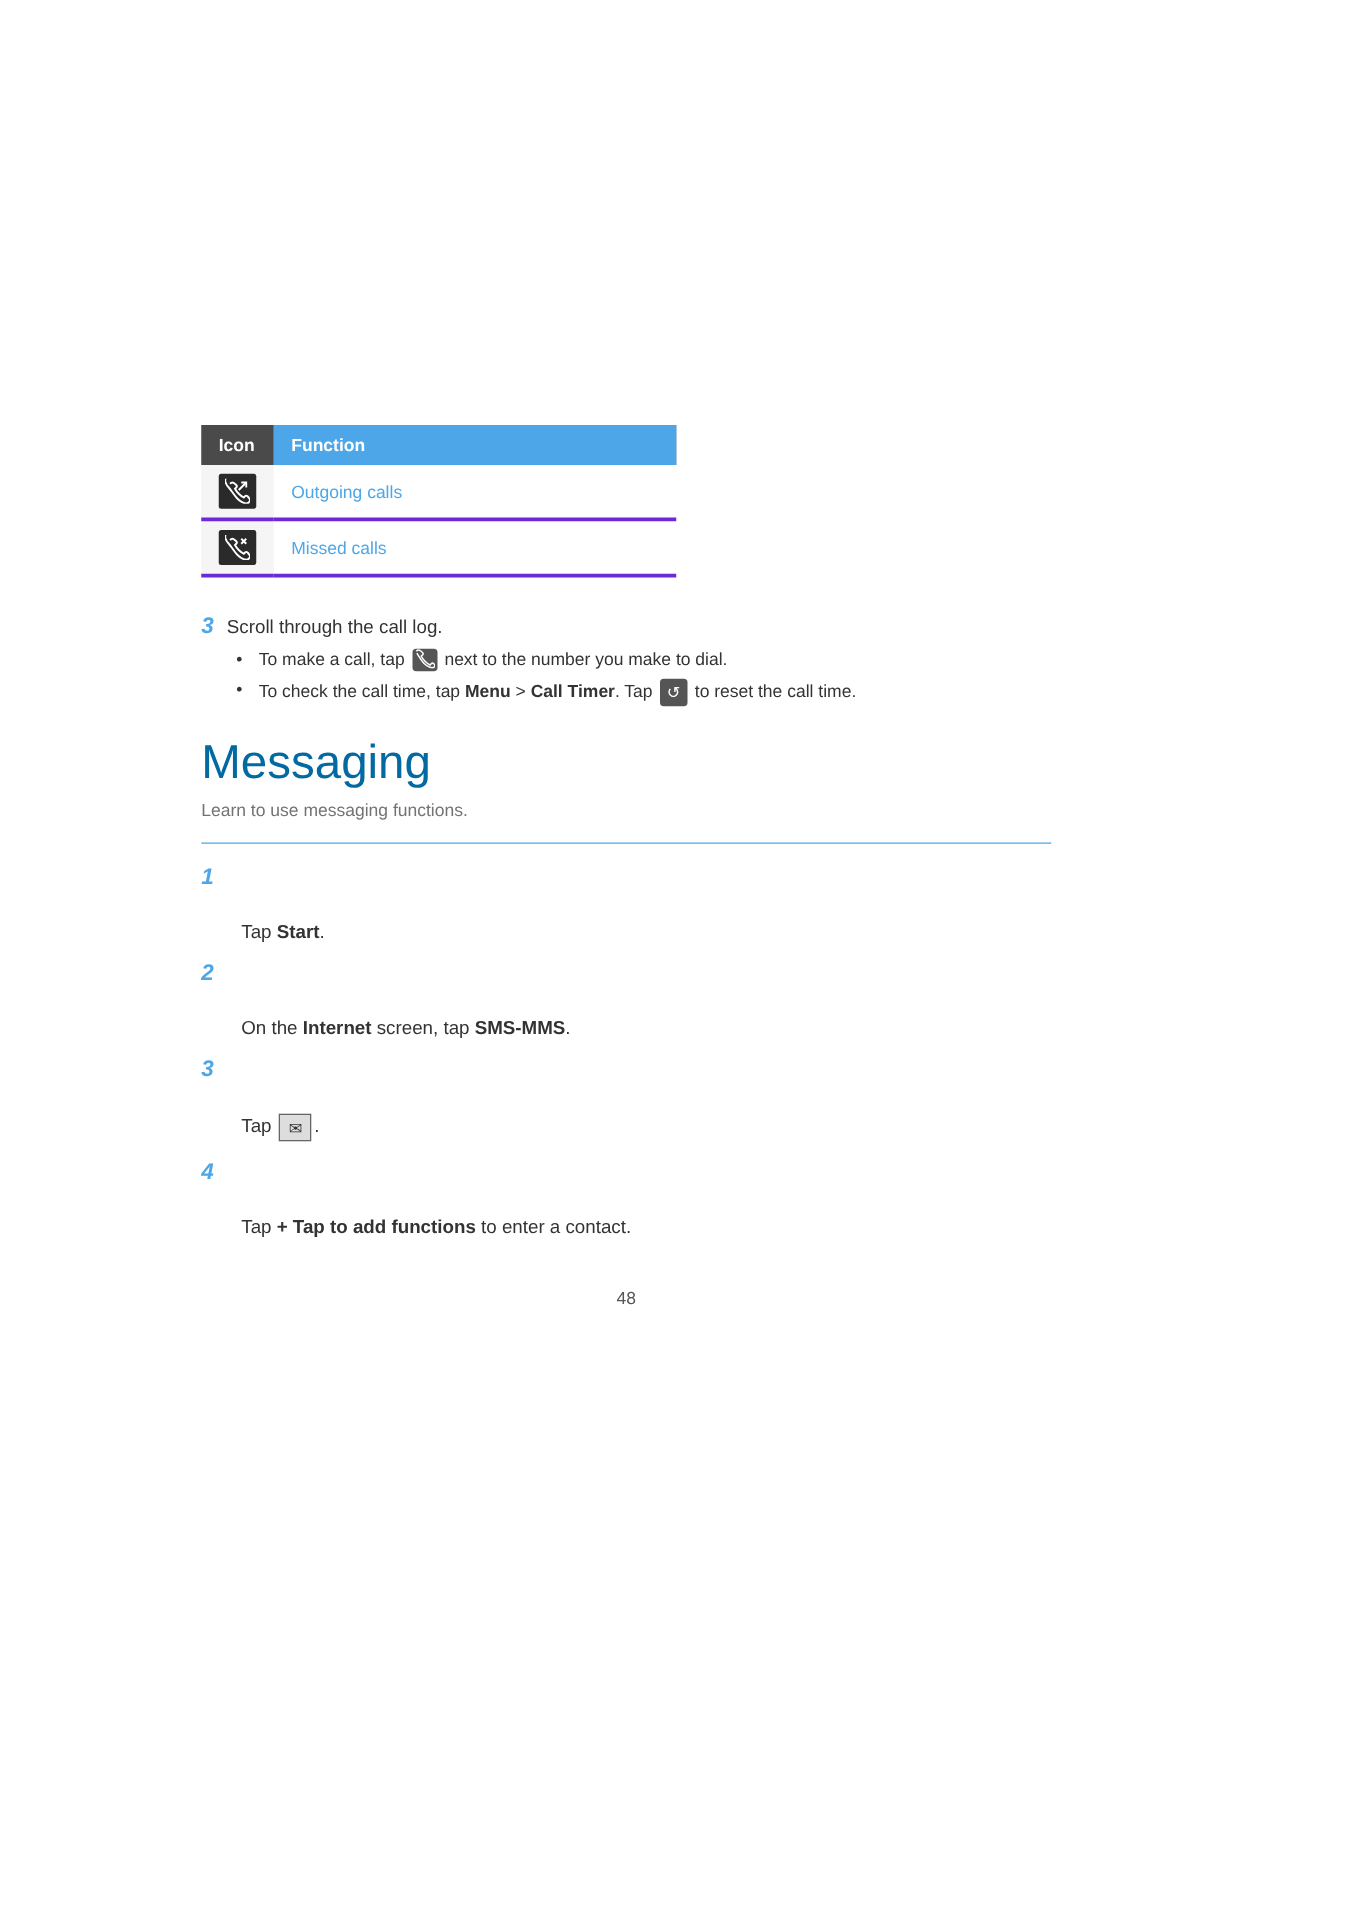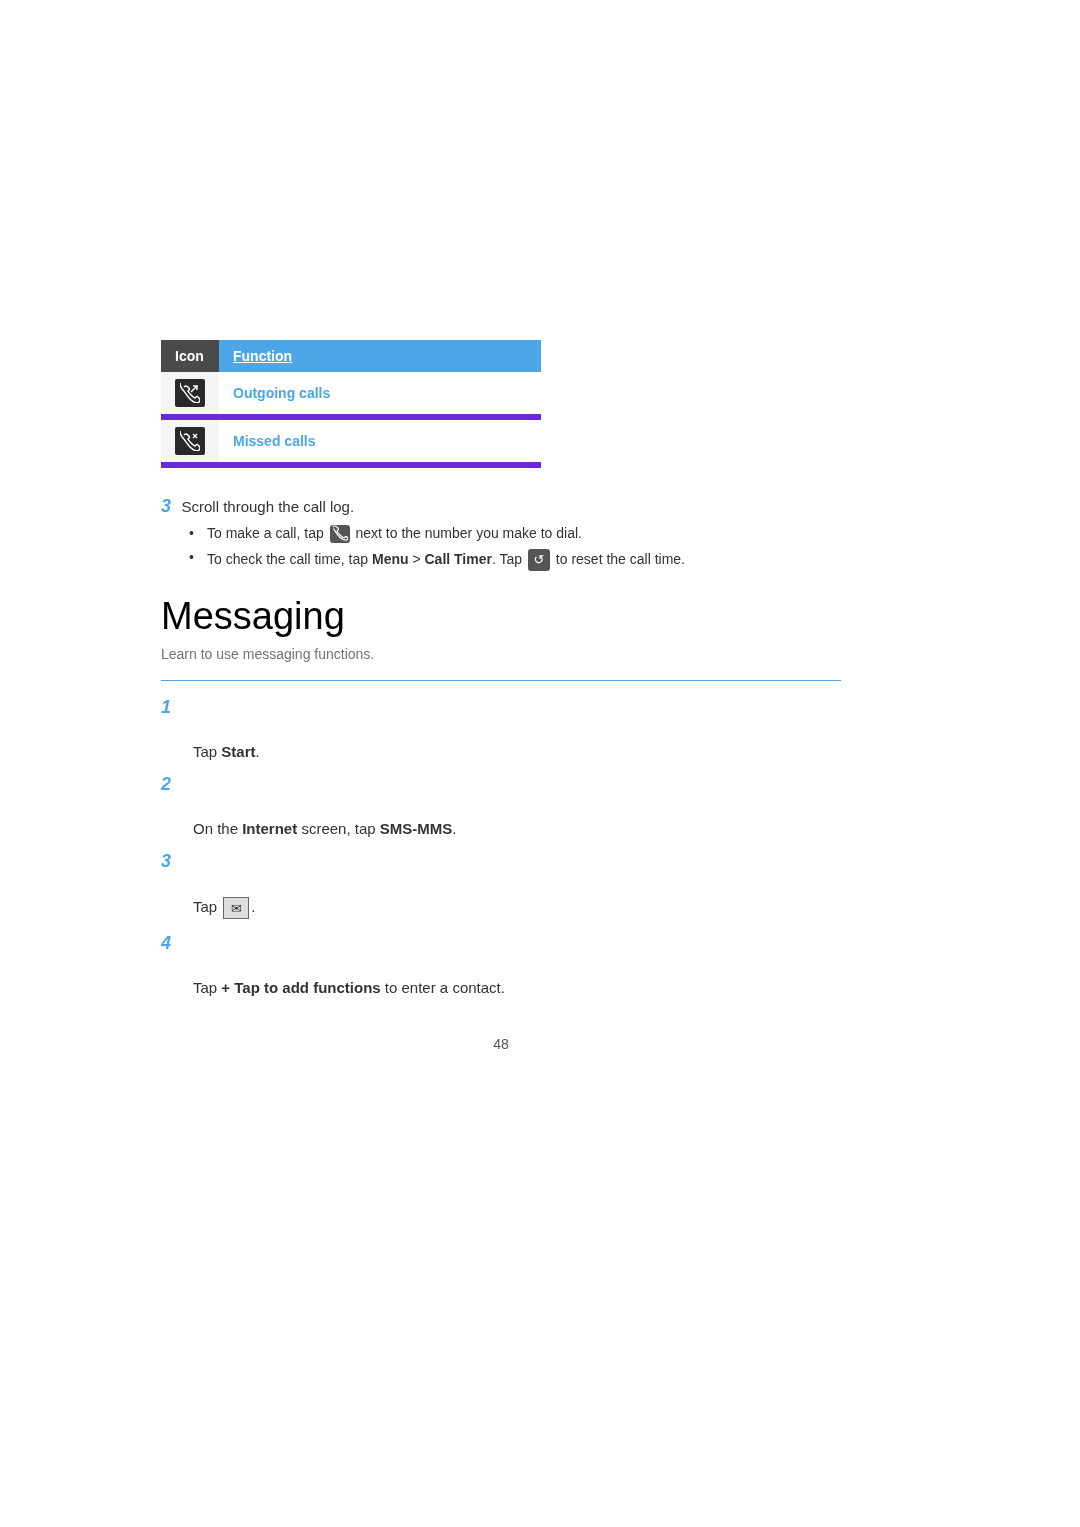--- a/index.html
+++ b/index.html
@@ -46,26 +46,24 @@
       padding: 8px 14px;
       text-align: left;
       color: #ffffff;
       font-weight: bold;
       font-size: 14px;
     }
 
     .call-table thead th.function-col {
       background-color: #4da6e8;
       color: #ffffff;
-      text-decoration: underline;
     }
 
     .call-table tbody tr {
-      border-bottom: 6px solid #6d28d9;
-      font-weight: bold;
+      border-bottom: 3px solid #6d28d9;
     }
 
     .call-table tbody td {
       padding: 7px 14px;
       vertical-align: middle;
     }
 
     .call-table tbody td.icon-cell {
       width: 50px;
       background: #f5f5f5;
@@ -152,21 +150,21 @@
     .section-divider {
       border: none;
       border-top: 1px solid #4da6e8;
       margin: 10px 0 16px 0;
     }
 
     
     .messaging-heading {
       font-size: 38px;
       font-weight: normal;
-      color: #000000;
+      color: #0369a1;
       margin-bottom: 8px;
       margin-top: 24px;
     }
 
     .messaging-subtitle {
       font-size: 14px;
       color: #737373;
       margin-bottom: 18px;
     }
 

